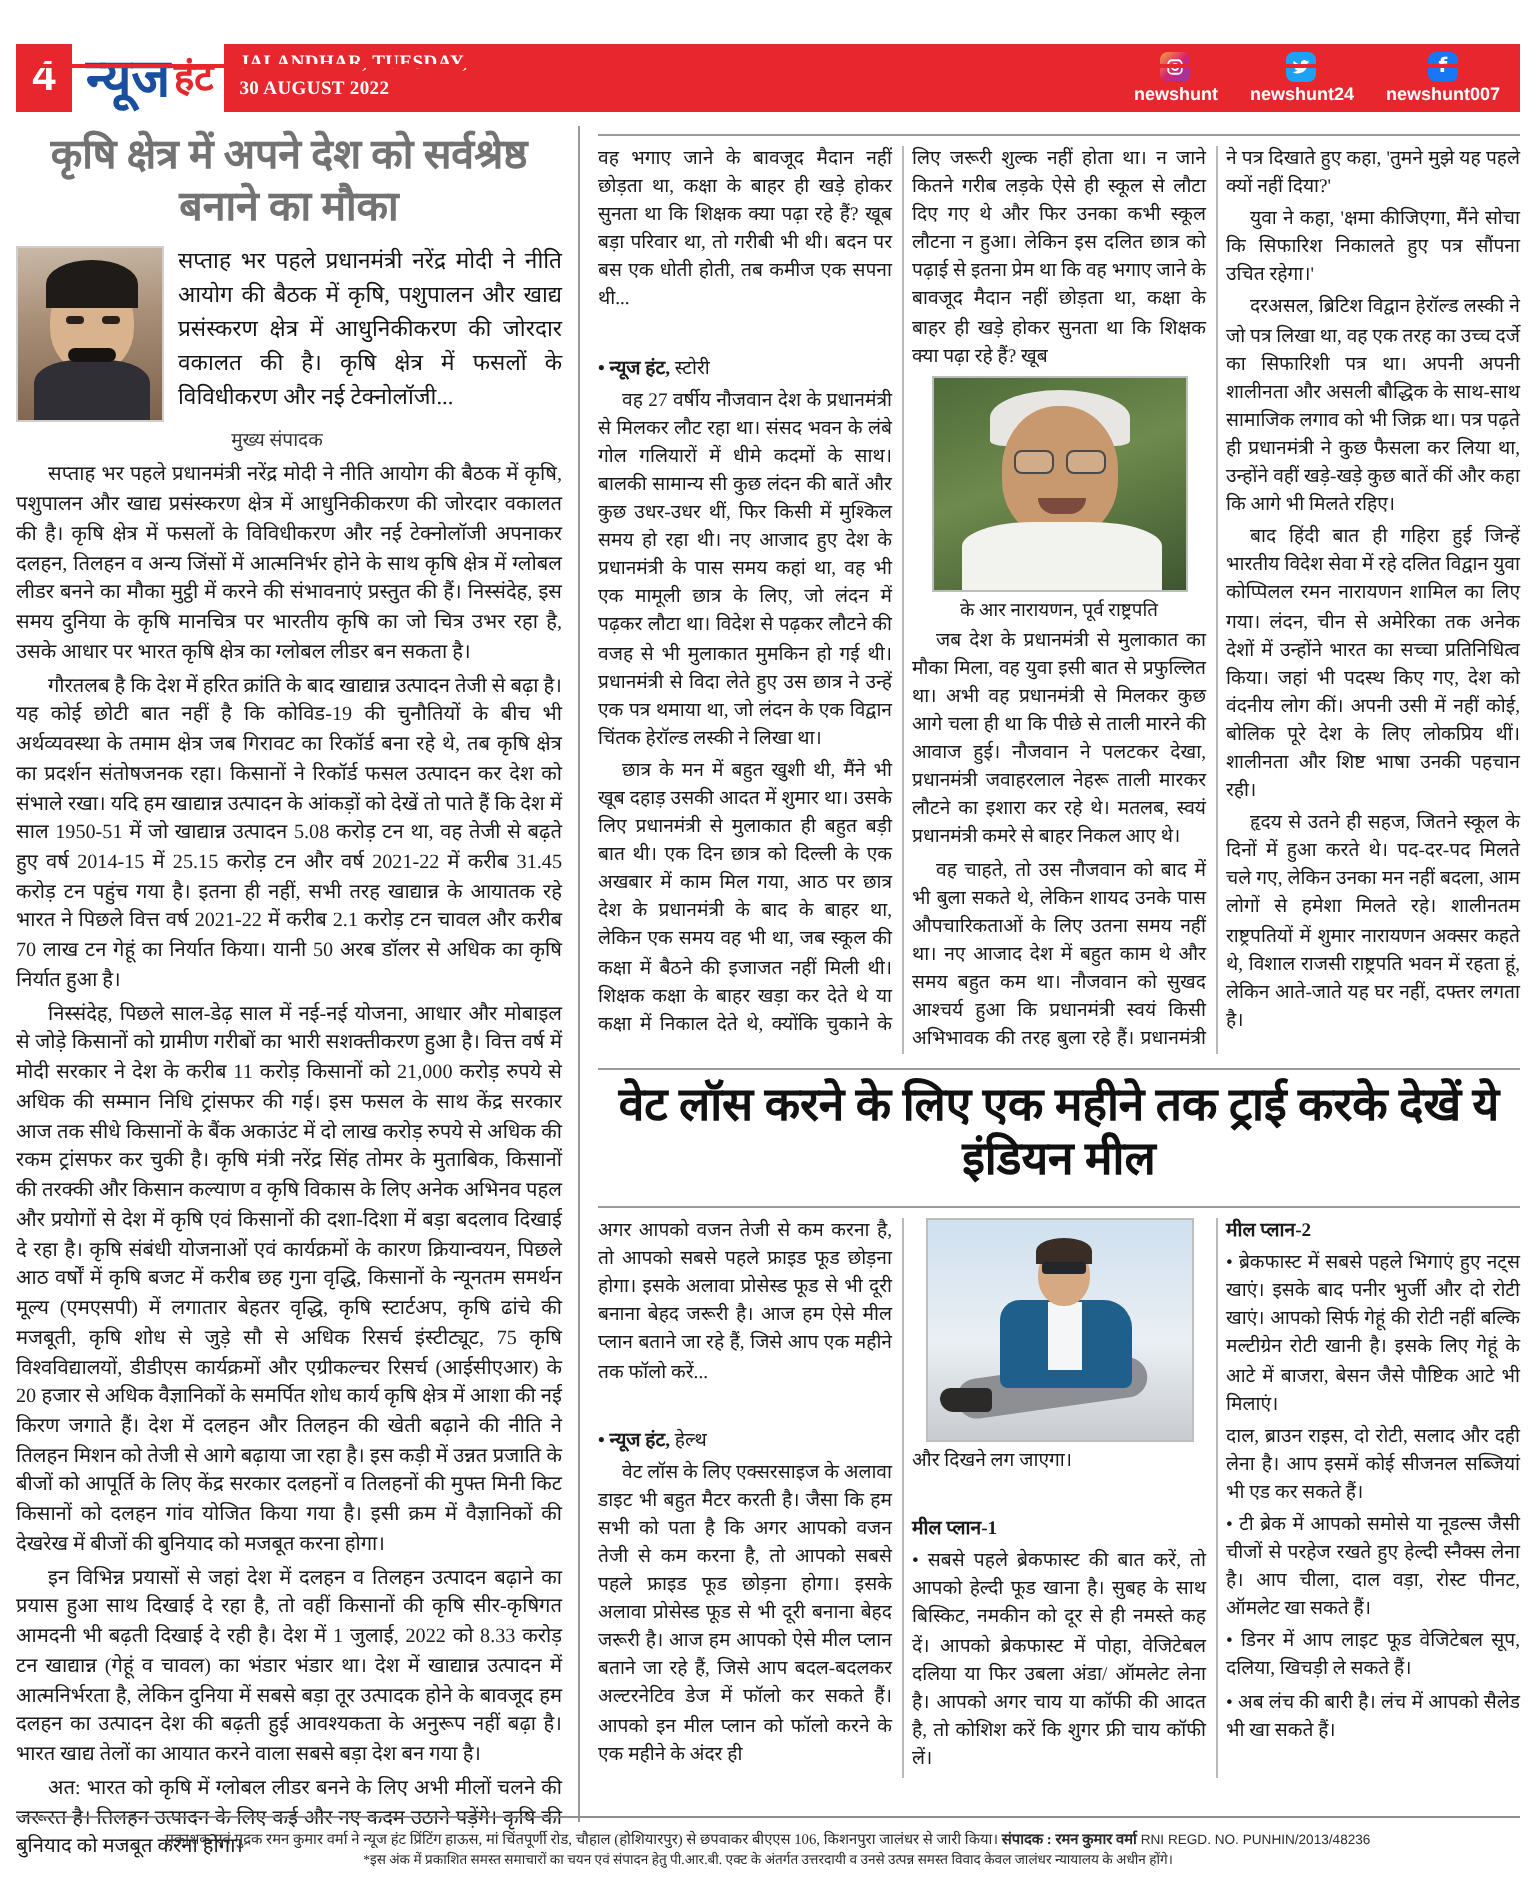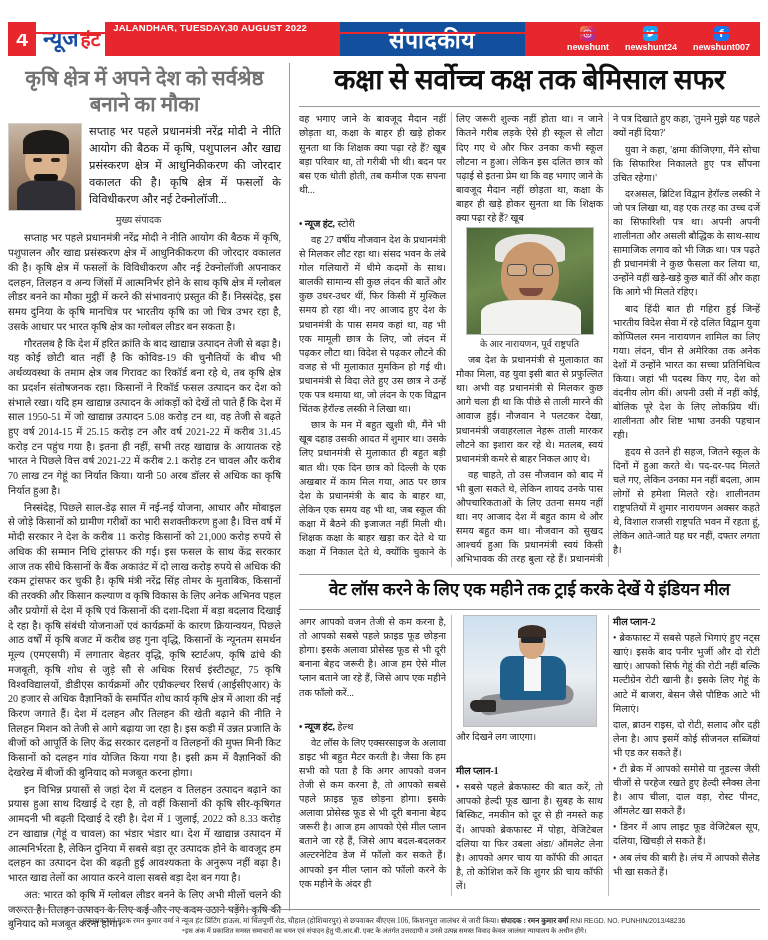--- a/index.html
+++ b/index.html
@@ -22,31 +22,31 @@
     width: 30px; background: #e8262d; color: #fff;
     display: flex; align-items: center; justify-content: center;
     font-size: 21px; font-weight: bold; font-family: "Liberation Sans", sans-serif;
     border-right: 2px solid #fff;
   }
   .logo-box {
     background: #ffffff; padding: 0 5px;
     display: flex; align-items: center; gap: 2px;
   }
   .logo-hi {
-    font-family: Liberation Serif, serif;
-    font-size: 22px; font-weight: bold; color: #1a4fa0; line-height: 1;
+    font-family: Liberation Sans, sans-serif;
+    font-size: 26px; font-weight: bold; color: #1a4fa0; line-height: 1;
   }
   .logo-hi2 {
     font-family: "Liberation Sans", sans-serif;
     font-size: 19px; font-weight: bold; color: #e8262d; line-height: 1;
   }
   .dateline {
-    display: flex; justify-content: center;
+    display: flex; flex-direction: column; justify-content: center;
     color: #ffffff; padding: 0 8px;
-    font-family: Liberation Sans, sans-serif;
+    font-family: Liberation Serif, serif;
     font-size: 9.5px; font-weight: bold; letter-spacing: .2px; line-height: 1.35;
   }
   .flex-red { flex: 1; background: #e8262d; }
   .section-badge {
     width: 185px; background: #12509e;
     display: flex; align-items: center; justify-content: center;
     color: #fff; font-size: 23px; font-weight: bold;
     font-family: "Liberation Sans", sans-serif; letter-spacing: .5px;
   }
   .socials { display: flex; align-items: center; gap: 16px; padding: 0 10px 0 18px; }
@@ -154,21 +154,21 @@
   .fig-body { position:absolute; left:14px; bottom:0; width:100px; height:34px;
     border-radius:36% 36% 0 0; background:#f2f2ee; }
   .fig-cap {
     text-align: center; font-size: 9.4px; font-weight: normal;
     padding-top: 2px; color: #1a1a1a;
   }
 
   
   .sep-rule { border-top: 1.5px solid #9a9a9a; margin: 7px 0 4px; }
   .story-head2 {
-    font-size: 17px; font-weight: bold; text-align: center;
+    font-size: 23px; font-weight: bold; text-align: center;
     line-height: 1.15; padding: 1px 0 6px; color: #111;
   }
   .figure2 { width: 134px; margin: 0 auto 3px; break-inside: avoid; }
   .figure2 .img {
     width: 134px; height: 112px; border: 1px solid #bdbdbd;
     background: linear-gradient(180deg,#cfe0ef 0%,#eaeff3 55%,#c8ccd0 100%);
     position: relative; overflow: hidden;
   }
   .m-head { position:absolute; left:55px; top:13px; width:26px; height:30px;
     border-radius:48%; background:#d7a982; }
@@ -209,21 +209,20 @@
     <div class="page-number">4</div>
     <div class="logo-box">
       <span class="logo-hi">न्यूज</span>
       <span class="logo-hi2">हंट</span>
     </div>
     <div class="dateline">
       <span>JALANDHAR, TUESDAY,</span>
       <span>30  AUGUST 2022</span>
     </div>
     <div class="flex-red"></div>
-    <div class="section-badge">संपादकीय</div>
     <div class="flex-red"></div>
     <div class="socials">
       <div class="social">
         <span class="glyph ig">
           <svg width="9" height="9" viewBox="0 0 24 24" fill="none" stroke="#fff" stroke-width="2.4">
             <rect x="3" y="3" width="18" height="18" rx="5"></rect>
               <circle cx="12" cy="12" r="4"></circle>
           </svg>
         </span>
         <span class="nm">newshunt</span>
@@ -265,21 +264,20 @@
         <p>गौरतलब है कि देश में हरित क्रांति के बाद खाद्यान्न उत्पादन तेजी से बढ़ा है। यह कोई छोटी बात नहीं है कि कोविड-19 की चुनौतियों के बीच भी अर्थव्यवस्था के तमाम क्षेत्र जब गिरावट का रिकॉर्ड बना रहे थे, तब कृषि क्षेत्र का प्रदर्शन संतोषजनक रहा। किसानों ने रिकॉर्ड फसल उत्पादन कर देश को संभाले रखा। यदि हम खाद्यान्न उत्पादन के आंकड़ों को देखें तो पाते हैं कि देश में साल 1950-51 में जो खाद्यान्न उत्पादन 5.08 करोड़ टन था, वह तेजी से बढ़ते हुए वर्ष 2014-15 में 25.15 करोड़ टन और वर्ष 2021-22 में करीब 31.45 करोड़ टन पहुंच गया है। इतना ही नहीं, सभी तरह खाद्यान्न के आयातक रहे भारत ने पिछले वित्त वर्ष 2021-22 में करीब 2.1 करोड़ टन चावल और करीब 70 लाख टन गेहूं का निर्यात किया। यानी 50 अरब डॉलर से अधिक का कृषि निर्यात हुआ है।</p>
         <p>निस्संदेह, पिछले साल-डेढ़ साल में नई-नई योजना, आधार और मोबाइल से जोड़े किसानों को ग्रामीण गरीबों का भारी सशक्तीकरण हुआ है। वित्त वर्ष में मोदी सरकार ने देश के करीब 11 करोड़ किसानों को 21,000 करोड़ रुपये से अधिक की सम्मान निधि ट्रांसफर की गई। इस फसल के साथ केंद्र सरकार आज तक सीधे किसानों के बैंक अकाउंट में दो लाख करोड़ रुपये से अधिक की रकम ट्रांसफर कर चुकी है। कृषि मंत्री नरेंद्र सिंह तोमर के मुताबिक, किसानों की तरक्की और किसान कल्याण व कृषि विकास के लिए अनेक अभिनव पहल और प्रयोगों से देश में कृषि एवं किसानों की दशा-दिशा में बड़ा बदलाव दिखाई दे रहा है। कृषि संबंधी योजनाओं एवं कार्यक्रमों के कारण क्रियान्वयन, पिछले आठ वर्षों में कृषि बजट में करीब छह गुना वृद्धि, किसानों के न्यूनतम समर्थन मूल्य (एमएसपी) में लगातार बेहतर वृद्धि, कृषि स्टार्टअप, कृषि ढांचे की मजबूती, कृषि शोध से जुड़े सौ से अधिक रिसर्च इंस्टीट्यूट, 75 कृषि विश्वविद्यालयों, डीडीएस कार्यक्रमों और एग्रीकल्चर रिसर्च (आईसीएआर) के 20 हजार से अधिक वैज्ञानिकों के समर्पित शोध कार्य कृषि क्षेत्र में आशा की नई किरण जगाते हैं। देश में दलहन और तिलहन की खेती बढ़ाने की नीति ने तिलहन मिशन को तेजी से आगे बढ़ाया जा रहा है। इस कड़ी में उन्नत प्रजाति के बीजों को आपूर्ति के लिए केंद्र सरकार दलहनों व तिलहनों की मुफ्त मिनी किट किसानों को दलहन गांव योजित किया गया है। इसी क्रम में वैज्ञानिकों की देखरेख में बीजों की बुनियाद को मजबूत करना होगा।</p>
         <p>इन विभिन्न प्रयासों से जहां देश में दलहन व तिलहन उत्पादन बढ़ाने का प्रयास हुआ साथ दिखाई दे रहा है, तो वहीं किसानों की कृषि सीर-कृषिगत आमदनी भी बढ़ती दिखाई दे रही है। देश में 1 जुलाई, 2022 को 8.33 करोड़ टन खाद्यान्न (गेहूं व चावल) का भंडार भंडार था। देश में खाद्यान्न उत्पादन में आत्मनिर्भरता है, लेकिन दुनिया में सबसे बड़ा तूर उत्पादक होने के बावजूद हम दलहन का उत्पादन देश की बढ़ती हुई आवश्यकता के अनुरूप नहीं बढ़ा है। भारत खाद्य तेलों का आयात करने वाला सबसे बड़ा देश बन गया है।</p>
         <p>अत: भारत को कृषि में ग्लोबल लीडर बनने के लिए अभी मीलों चलने की जरूरत है। तिलहन उत्पादन के लिए कई और नए कदम उठाने पड़ेंगे। कृषि की बुनियाद को मजबूत करना होगा।</p>
       </div>
     </div>
 
     <div class="col-right">
 
       <div>
-        <div class="story-head">कक्षा से सर्वोच्च कक्ष तक बेमिसाल सफर</div>
         <div class="rule-thin"></div>
 
         <div class="three-col">
           <p class="noind">वह भगाए जाने के बावजूद मैदान नहीं छोड़ता था, कक्षा के बाहर ही खड़े होकर सुनता था कि शिक्षक क्या पढ़ा रहे हैं? खूब बड़ा परिवार था, तो गरीबी भी थी। बदन पर बस एक धोती होती, तब कमीज एक सपना थी...</p>
           <p class="byline noind"><span>• न्यूज हंट,</span><span class="sub"> स्टोरी</span></p>
           <p>वह 27 वर्षीय नौजवान देश के प्रधानमंत्री से मिलकर लौट रहा था। संसद भवन के लंबे गोल गलियारों में धीमे कदमों के साथ। बालकी सामान्य सी कुछ लंदन की बातें और कुछ उधर-उधर थीं, फिर किसी में मुश्किल समय हो रहा थी। नए आजाद हुए देश के प्रधानमंत्री के पास समय कहां था, वह भी एक मामूली छात्र के लिए, जो लंदन में पढ़कर लौटा था। विदेश से पढ़कर लौटने की वजह से भी मुलाकात मुमकिन हो गई थी। प्रधानमंत्री से विदा लेते हुए उस छात्र ने उन्हें एक पत्र थमाया था, जो लंदन के एक विद्वान चिंतक हेरॉल्ड लस्की ने लिखा था।</p>
           <p>छात्र के मन में बहुत खुशी थी, मैंने भी खूब दहाड़ उसकी आदत में शुमार था। उसके लिए प्रधानमंत्री से मुलाकात ही बहुत बड़ी बात थी। एक दिन छात्र को दिल्ली के एक अखबार में काम मिल गया, आठ पर छात्र देश के प्रधानमंत्री के बाद के बाहर था, लेकिन एक समय वह भी था, जब स्कूल की कक्षा में बैठने की इजाजत नहीं मिली थी। शिक्षक कक्षा के बाहर खड़ा कर देते थे या कक्षा में निकाल देते थे, क्योंकि चुकाने के लिए जरूरी शुल्क नहीं होता था। न जाने कितने गरीब लड़के ऐसे ही स्कूल से लौटा दिए गए थे और फिर उनका कभी स्कूल लौटना न हुआ। लेकिन इस दलित छात्र को पढ़ाई से इतना प्रेम था कि वह भगाए जाने के बावजूद मैदान नहीं छोड़ता था, कक्षा के बाहर ही खड़े होकर सुनता था कि शिक्षक क्या पढ़ा रहे हैं? खूब</p>
 
           <div class="figure">
             <div class="img">

